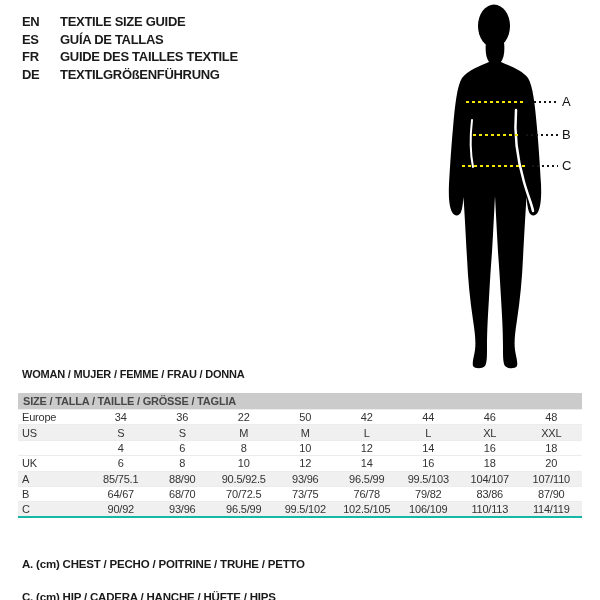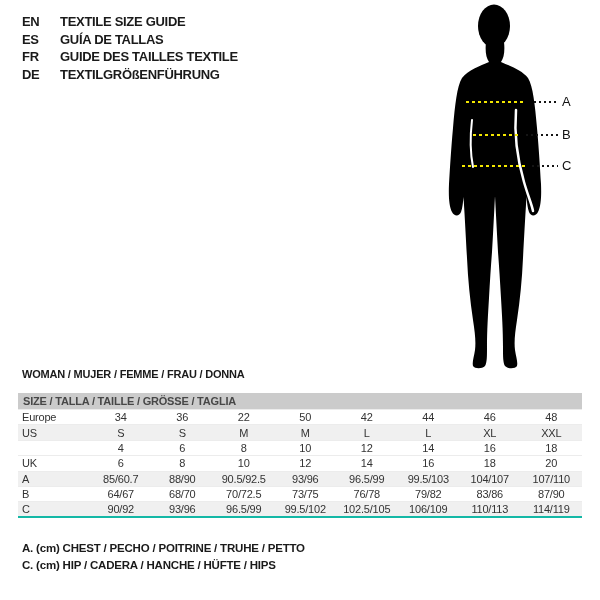--- a/index.html
+++ b/index.html
@@ -47,21 +47,21 @@
     font-weight:bold;font-size:11px;color:#474747;letter-spacing:-0.2px;}
   .size-table tbody tr{height:15.4px;}
   .size-table tbody tr.striped{background:var(--stripe);padding-left:32px;}
   .size-table td{text-align:center;padding:0;border-top:1px solid #ececec;
     letter-spacing:-0.2px;white-space:nowrap;}
   .size-table td.lbl{text-align:left;padding-left:4px;}
   .size-table col.c-label{width:72px;}
   
   .legend-block{position:absolute;left:22px;top:540px;}
   .legend-line{font-weight:bold;font-size:11.5px;line-height:17.2px;
-    letter-spacing:-0.2px;white-space:nowrap;}
+    letter-spacing:-0.2px;white-space:nowrap;margin-top:16px;}
 </style>
 </head>
 <body>
 
 <div class="lang-block">
   <div class="lang-row">
     <span class="lang-code">EN</span>
     <span class="lang-label">TEXTILE SIZE GUIDE</span>
   </div>
   <div class="lang-row">
@@ -189,21 +189,21 @@
         <td>8</td>
         <td>10</td>
         <td>12</td>
         <td>14</td>
         <td>16</td>
         <td>18</td>
         <td>20</td>
       </tr>
       <tr class="striped">
         <td class="lbl">A</td>
-        <td>85/60.7</td>
+        <td>85/75.1</td>
         <td>88/90</td>
         <td>90.5/92.5</td>
         <td>93/96</td>
         <td>96.5/99</td>
         <td>99.5/103</td>
         <td>104/107</td>
         <td>107/110</td>
       </tr>
       <tr>
         <td class="lbl">B</td>

